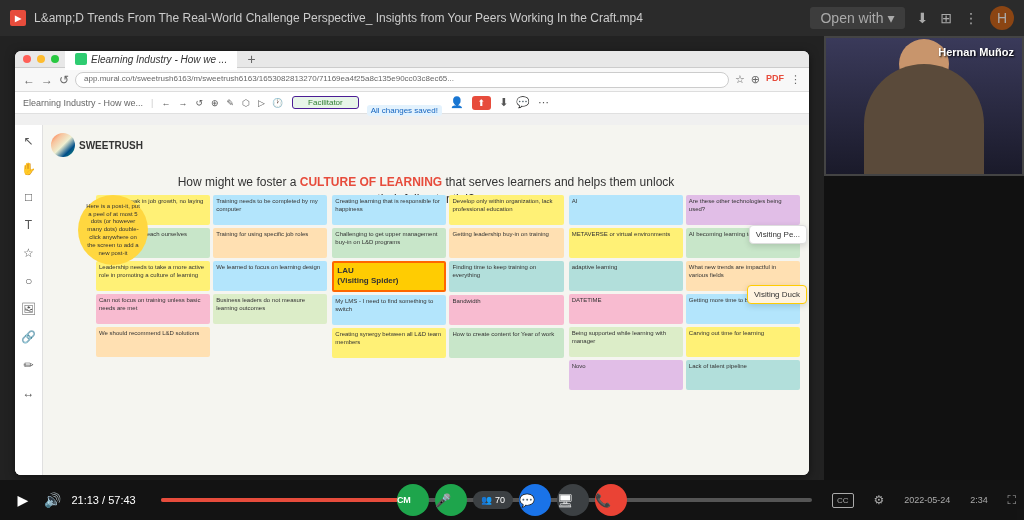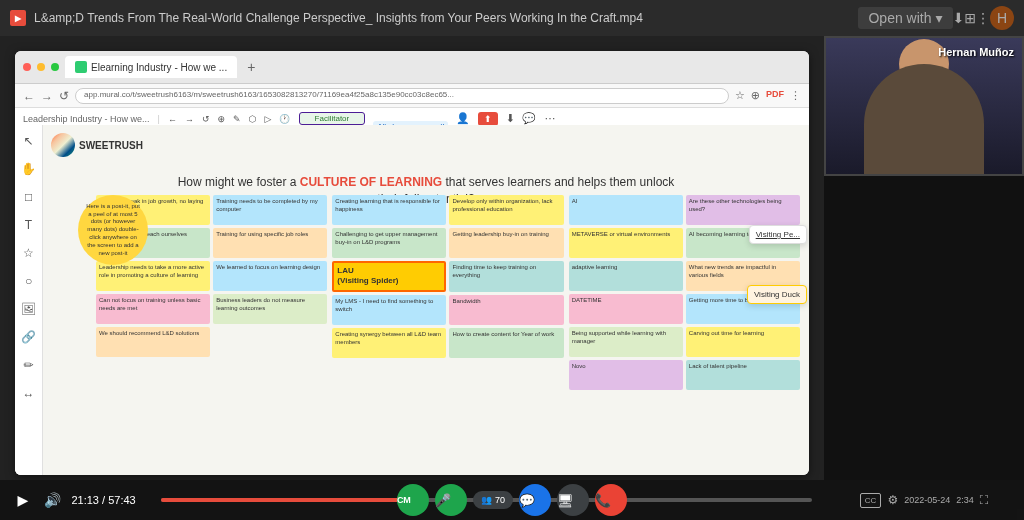--- a/index.html
+++ b/index.html
@@ -35,20 +35,21 @@
       color: #cccccc;
       font-size: 12px;
       flex: 1;
       white-space: nowrap;
       overflow: hidden;
       text-overflow: ellipsis;
     }
     #titlebar .title-actions {
       display: flex;
       align-items: center;
+      gap: 12px;
     }
     #titlebar .title-actions span {
       color: #aaa;
       font-size: 14px;
       cursor: pointer;
     }
     #titlebar .open-with-btn {
       background: #3d3d3d;
       color: #ccc;
       font-size: 12px;
@@ -132,27 +133,28 @@
       position: absolute;
       top: 15px; left: 15px; right: 15px; bottom: 5px;
       background: #f0f0f0;
       border-radius: 6px;
       overflow: hidden;
       box-shadow: 0 2px 10px rgba(0,0,0,0.5);
     }
 
     
     #browser-chrome {
-      height: 33px;
+      height: 17px;
       background: #e8e8e8;
       display: flex;
       align-items: center;
       padding: 0 8px;
       gap: 6px;
       border-bottom: 1px solid #ccc;
+      font-style: italic;
     }
     .browser-dot {
       width: 8px; height: 8px;
       border-radius: 50%;
     }
     .dot-red { background: #ff5f57; }
     .dot-yellow { background: #febc2e; }
     .dot-green { background: #28c840; }
     .browser-tab {
       background: #fff;
@@ -383,21 +385,20 @@
       position: absolute;
       right: 2px; top: 100px;
       background: #fff;
       border: 1px solid #ddd;
       border-radius: 4px;
       padding: 4px 6px;
       font-size: 8px;
       color: #333;
       box-shadow: 0 2px 6px rgba(0,0,0,0.15);
       z-index: 5;
-      text-decoration: underline;
     }
     #visiting-duck {
       position: absolute;
       right: 2px; top: 160px;
       background: #fff3e0;
       border: 1px solid #ffcc02;
       border-radius: 4px;
       padding: 4px 6px;
       font-size: 8px;
       color: #333;
@@ -490,21 +491,21 @@
 
     
     #bottom-right-info {
       position: absolute;
       bottom: 0; right: 0;
       width: 200px;
       height: 40px;
       background: rgba(20,20,20,0.95);
       display: flex;
       align-items: center;
-      justify-content: center;
+      justify-content: space-between;
       padding: 0 8px;
       gap: 6px;
       z-index: 10;
     }
     .bri-item { color: #aaa; font-size: 9px; }
     .cc-btn {
       border: 1px solid #aaa;
       color: #aaa;
       font-size: 8px;
       padding: 2px 4px;
@@ -573,21 +574,21 @@
         </div>
         <div class="addr-icons">
           <span>☆</span>
           <span>⊕</span>
           <span style="color:#e74c3c;font-size:9px;font-weight:bold">PDF</span>
           <span>⋮</span>
         </div>
       </div>
 
       <div id="mural-toolbar">
-        <span class="toolbar-item" style="font-size:9px;color:#666">Leadership Industry - How we...</span>
+        <span class="toolbar-item" style="font-size:9px;color:#666">Elearning Industry - How we...</span>
         <span style="color:#ccc">|</span>
         <span class="toolbar-item">←</span>
         <span class="toolbar-item">→</span>
         <span class="toolbar-item">↺</span>
         <span class="toolbar-item">⊕</span>
         <span class="toolbar-item">✎</span>
         <span class="toolbar-item">⬡</span>
         <span class="toolbar-item">▷</span>
         <span class="toolbar-item">🕐</span>
         <span class="facilitator-badge">Facilitator</span>

